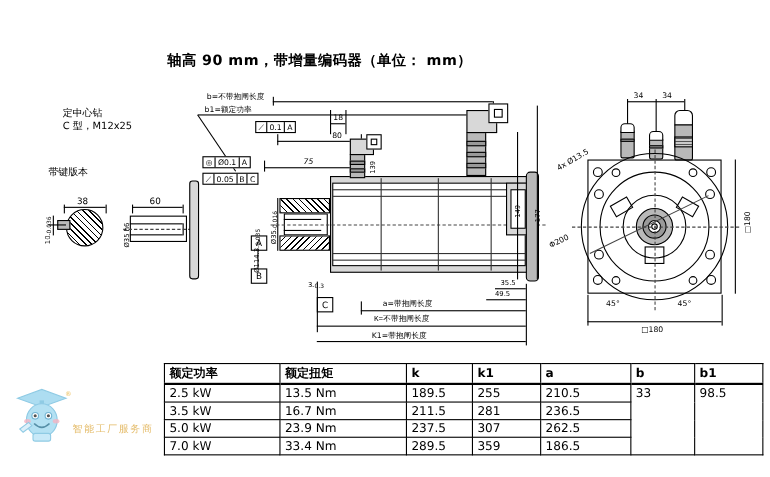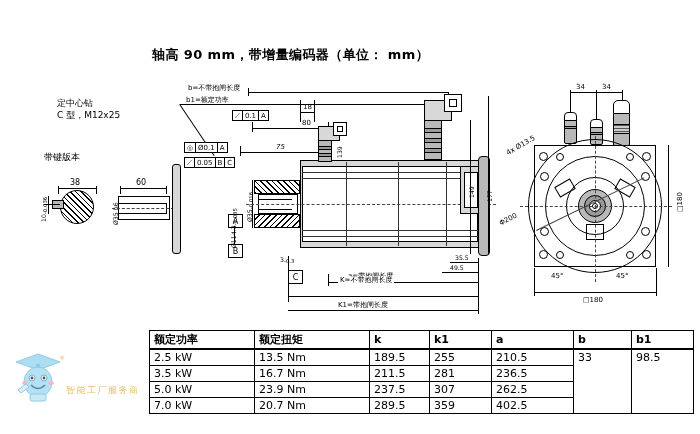--- a/index.html
+++ b/index.html
@@ -217,21 +217,21 @@
     <div class="t s6" style="left:455px;top:254px;">35.5</div>
     <div class="ln hln" style="left:442px;top:272px;width:36px;"></div>
     <div class="t s6" style="left:450px;top:264px;">49.5</div>
 
     <div class="ln hln" style="left:328px;top:282px;width:150px;"></div>
     <div class="ln vln" style="left:328px;top:274px;height:12px;"></div>
     <div class="t s7" style="left:346px;top:272px;background:#fff;padding:0 2px;text-align:center;">a=带抱闸长度</div>
 
     <div class="ln hln" style="left:288px;top:296px;width:190px;"></div>
     <div class="ln vln" style="left:288px;top:256px;height:46px;"></div>
-    <div class="t s7" style="left:338px;top:276px;background:#fff;padding:0 2px;">K=不带抱闸长度</div>
+    <div class="t s7" style="left:338px;top:287px;background:#fff;padding:0 2px;font-family:Liberation Mono, monospace;">K=不带抱闸长度</div>
 
     <div class="ln hln" style="left:288px;top:310px;width:190px;"></div>
     <div class="ln vln" style="left:478px;top:258px;height:56px;"></div>
     <div class="t s7" style="left:336px;top:301px;background:#fff;padding:0 2px;">K1=带抱闸长度</div>
   </div>
 
   <div>
 
     <div class="ln hln" style="left:570px;top:92px;width:52px;"></div>
     <div class="ln vln" style="left:570px;top:90px;height:40px;"></div>
@@ -326,24 +326,24 @@
       </tr>
       <tr>
         <td>5.0 kW</td>
         <td>23.9 Nm</td>
         <td>237.5</td>
         <td>307</td>
         <td>262.5</td>
       </tr>
       <tr>
         <td>7.0 kW</td>
-        <td>20.7 Nm</td>
+        <td>33.4 Nm</td>
         <td>289.5</td>
         <td>359</td>
-        <td>402.5</td>
+        <td>186.5</td>
       </tr>
     </tbody>
   </table>
 
   <div class="wm">
     <svg class="wlogo" viewBox="0 0 56 52">
       <polygon points="6,12 28,4 50,12 28,20" fill="#9fd8ef" stroke="#7cc2e0"></polygon>
       <rect x="26" y="14" width="4" height="8" fill="#7cc2e0"></rect>
       <ellipse cx="28" cy="32" rx="14" ry="15" fill="#a8dcf2" stroke="#7cc2e0"></ellipse>
       <circle cx="22" cy="28" r="3" fill="#fff" stroke="#5aa8cc"></circle>

